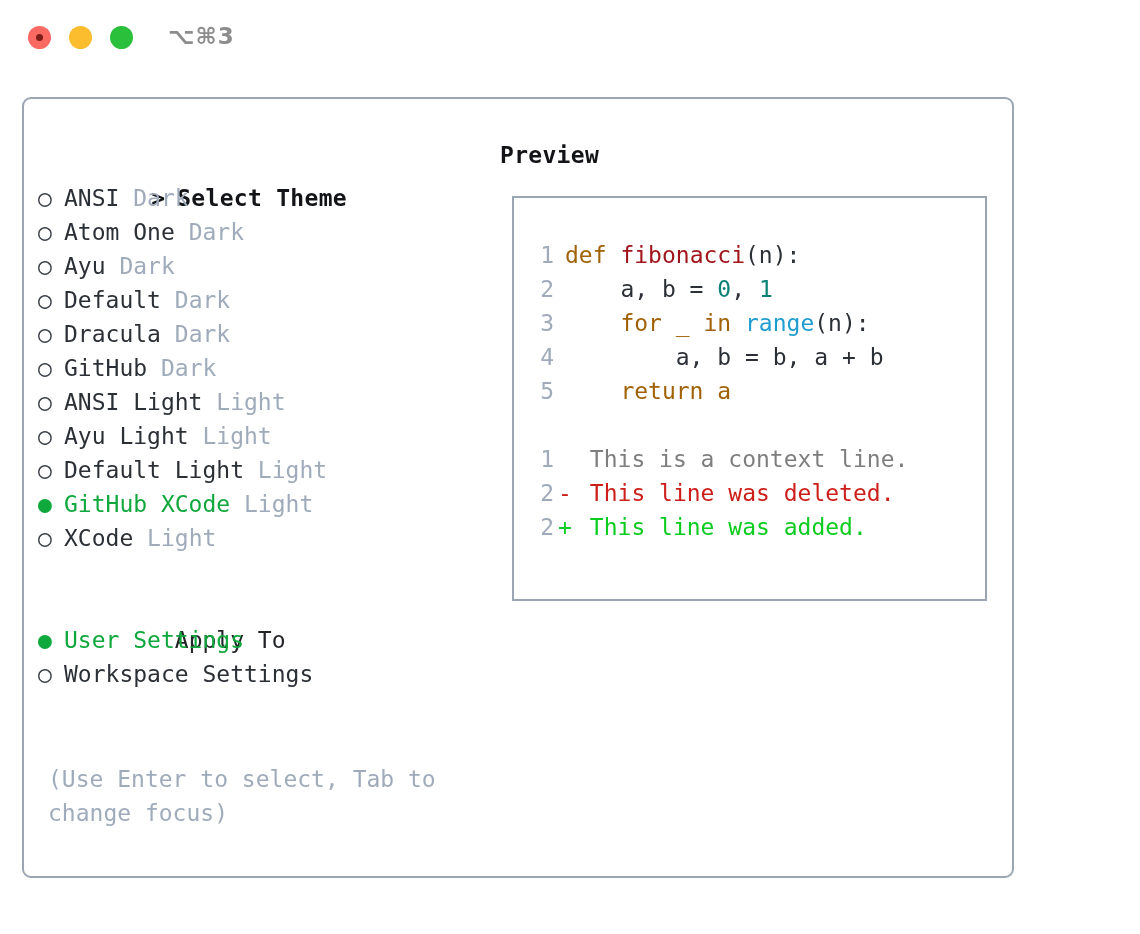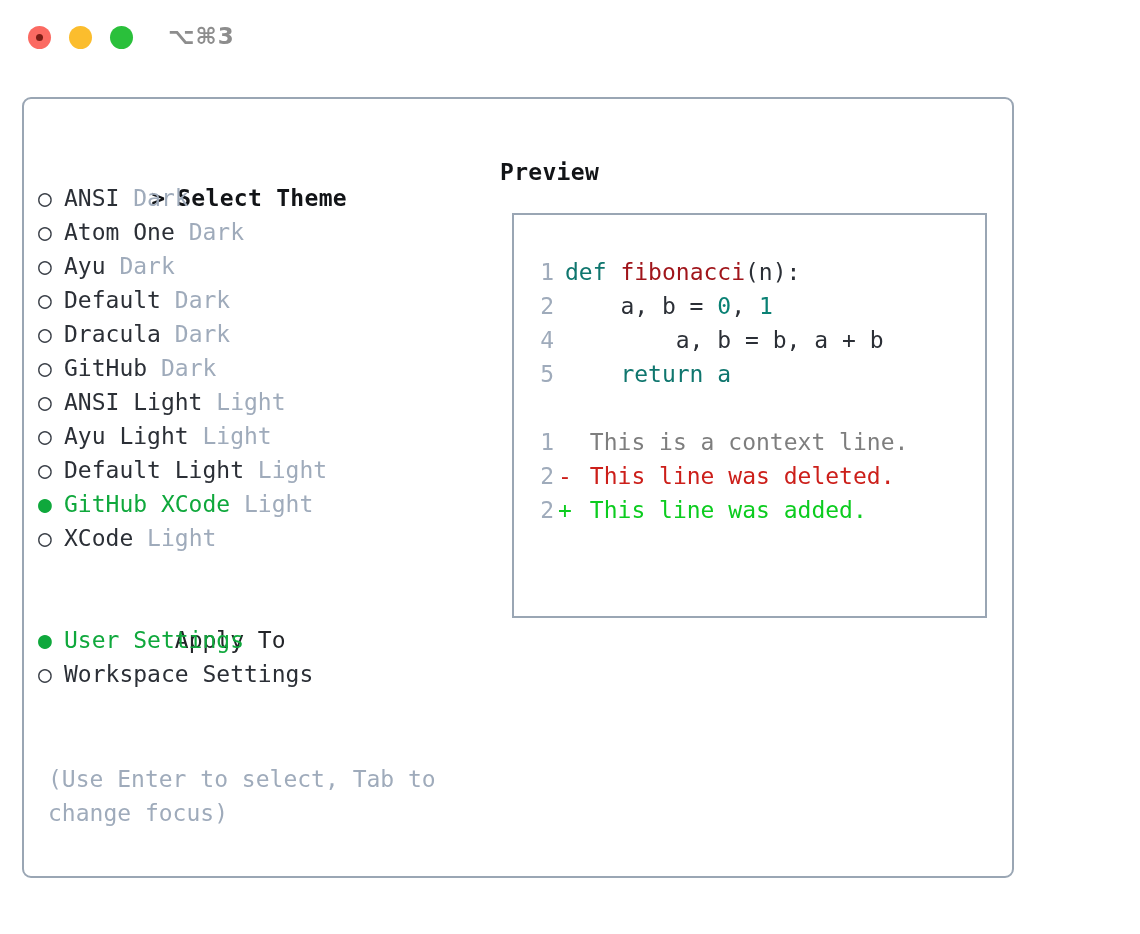--- a/index.html
+++ b/index.html
@@ -124,21 +124,21 @@
     width: 420px;
     font-size: 23px;
     line-height: 34px;
     color: #9fabbb;
   }
 
   
   .right-col {
     position: absolute;
     left: 476px;
-    top: 56px;
+    top: 39px;
     width: 500px;
   }
   .preview-title {
     font-size: 23px;
     font-weight: 700;
     color: #121417;
     line-height: 34px;
     letter-spacing: 0.3px;
     white-space: pre;
   }
@@ -168,21 +168,21 @@
     display: inline-block;
     width: 26px;
     text-align: right;
     color: #9fabbb;
   }
   .gutter { display: inline-block; width: 11px; }
   .marker { display: inline-block; width: 22px; text-align: center; }
   .blank-line { height: 34px; }
 
   
-  .tok-kw      { color: #0f766e; }
+  .tok-kw      { color: #a16207; }
   .tok-fn      { color: #a0151b; }
   .tok-num     { color: #0a8174; }
   .tok-builtin { color: #1f9cd0; }
   .tok-plain   { color: #2b2f36; }
 
   .diff-ctx { color: #7e7e7e; }
   .diff-del { color: #cc1f1a; }
   .diff-add { color: #0ccc1f; }
 </style>
 </head>
@@ -236,20 +236,21 @@
     <div class="hint">(Use Enter to select, Tab to change focus)</div>
 
     <div class="right-col">
       <div class="preview-title">Preview</div>
 
       <div class="code-box">
         <div class="code-inner">
           <div id="code-lines">
               <div class="cline"><span class="lineno">1</span><span class="gutter"> </span><span class="tok-kw">def </span><span class="tok-fn">fibonacci</span><span class="tok-plain">(n):</span></div>
               <div class="cline"><span class="lineno">2</span><span class="gutter"> </span><span class="tok-plain">    a, b = </span><span class="tok-num">0</span><span class="tok-plain">, </span><span class="tok-num">1</span></div>
+              <div class="cline"><span class="lineno">3</span><span class="gutter"> </span><span class="tok-kw">    for _ in </span><span class="tok-builtin">range</span><span class="tok-plain">(n):</span></div>
               <div class="cline"><span class="lineno">4</span><span class="gutter"> </span><span class="tok-plain">        a, b = b, a + b</span></div>
               <div class="cline"><span class="lineno">5</span><span class="gutter"> </span><span class="tok-kw">    return a</span></div>
             </div>
           <div class="blank-line"></div>
           <div id="diff-lines">
               <div class="cline"><span class="lineno">1</span><span class="marker diff-ctx"> </span><span class="diff-ctx"> This is a context line.</span></div>
               <div class="cline"><span class="lineno">2</span><span class="marker diff-del">-</span><span class="diff-del"> This line was deleted.</span></div>
               <div class="cline"><span class="lineno">2</span><span class="marker diff-add">+</span><span class="diff-add"> This line was added.</span></div>
             </div>
         </div>

